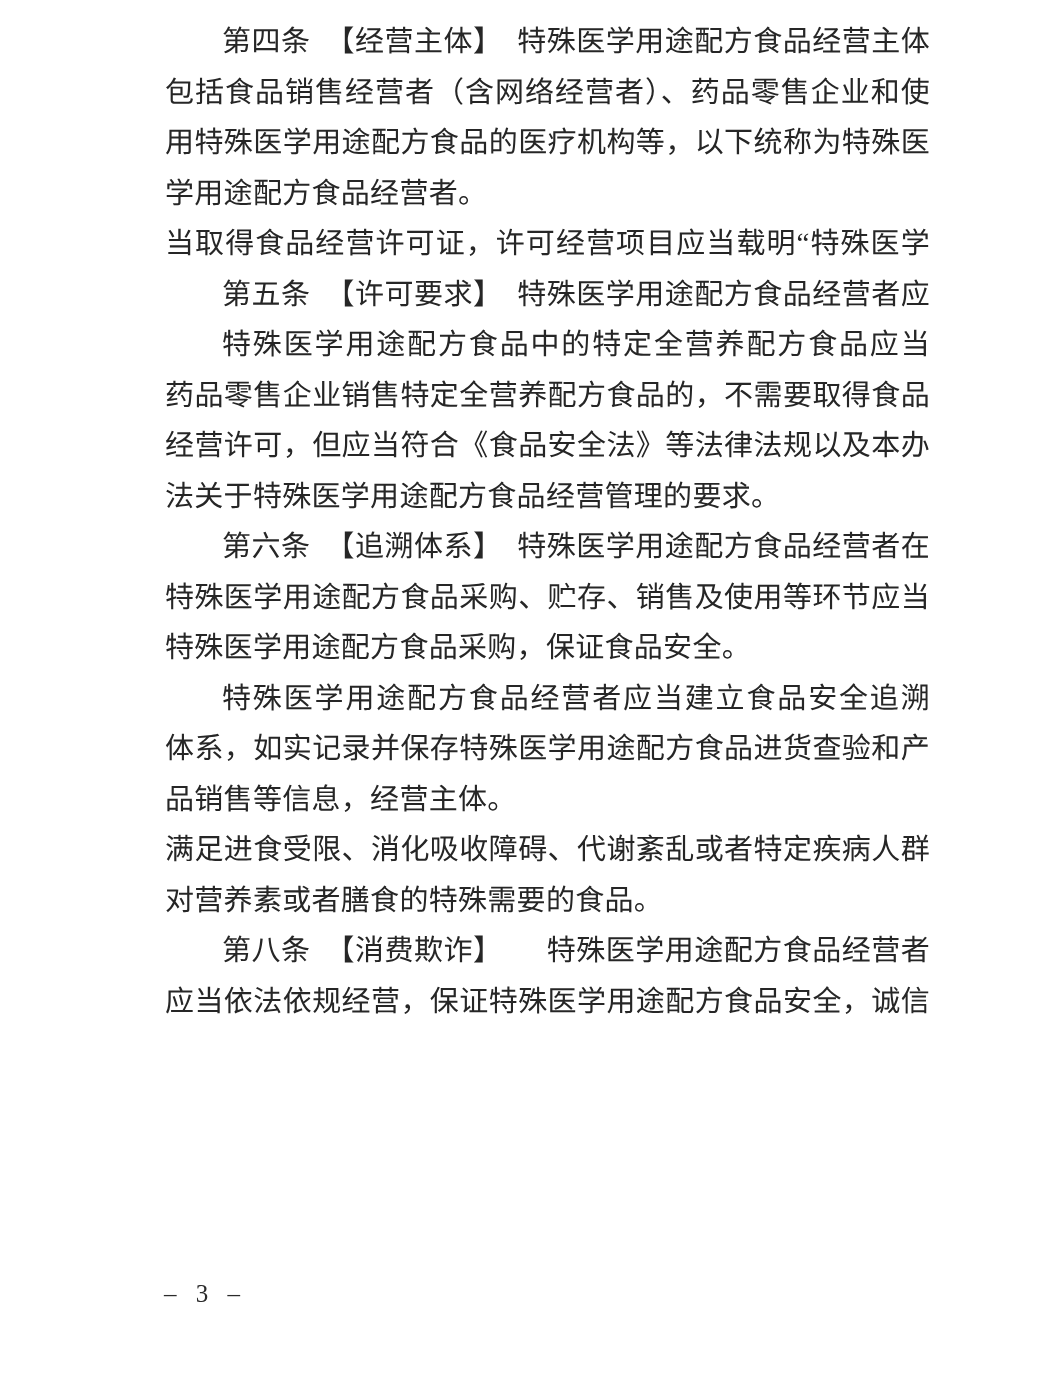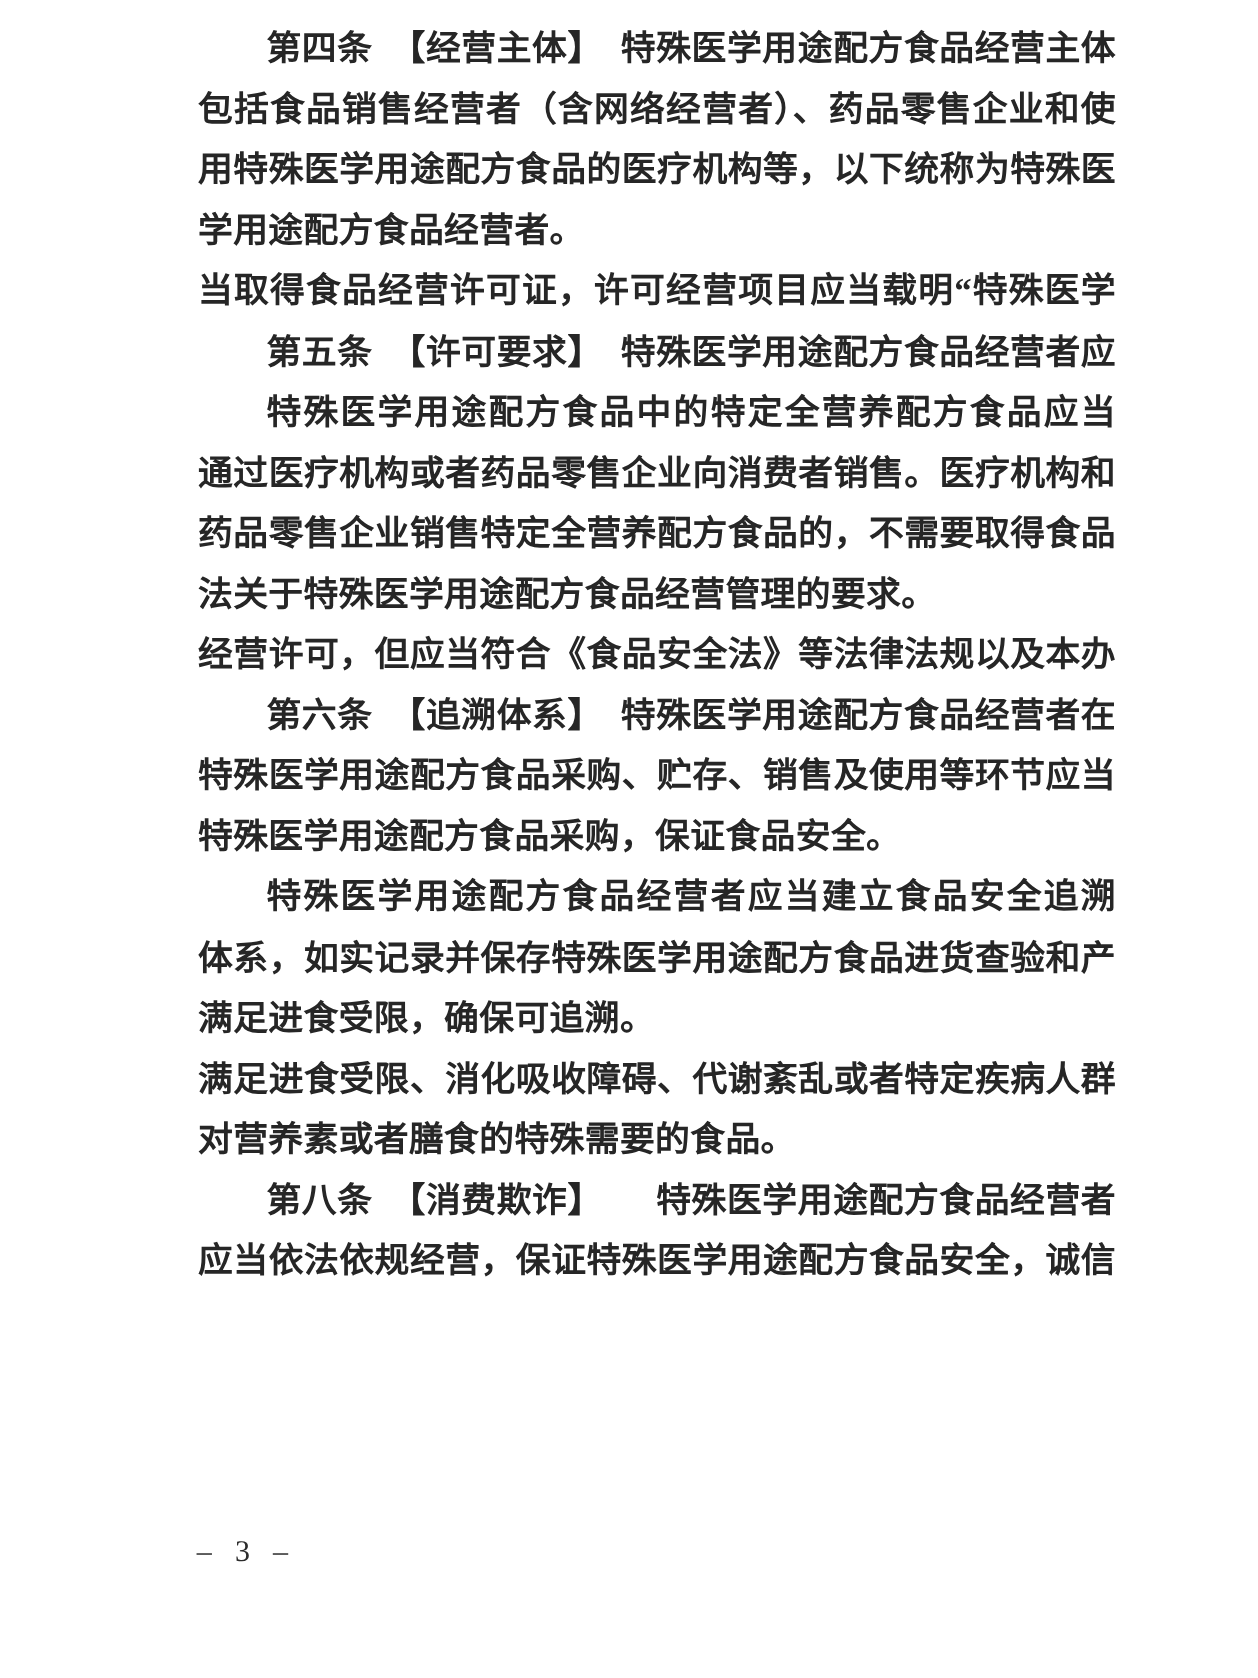--- a/index.html
+++ b/index.html
@@ -30,21 +30,21 @@
   }
   .line {
     height: 50.5px;
     line-height: 50.5px;
     font-size: 29px;
     letter-spacing: 0.3px;
     white-space: normal;
     text-align: justify;
     text-align-last: left;
     color: #262626;
-    font-weight: 700;
+    font-weight: 400;
   }
   .line.just {
     text-align-last: justify;
     text-justify: inter-character;
   }
   .line.indent {
     text-indent: 57px;
   }
   .page-number {
     position: absolute;
@@ -63,29 +63,28 @@
 <div class="page">
   <main class="doc-body">
 
   <div class="line indent just">第四条　【经营主体】　特殊医学用途配方食品经营主体</div>
       <div class="line just">包括食品销售经营者（含网络经营者）、药品零售企业和使</div>
       <div class="line just">用特殊医学用途配方食品的医疗机构等，以下统称为特殊医</div>
       <div class="line">学用途配方食品经营者。</div>
       <div class="line just">当取得食品经营许可证，许可经营项目应当载明“特殊医学</div>
       <div class="line indent just">第五条　【许可要求】　特殊医学用途配方食品经营者应</div>
       <div class="line indent just">特殊医学用途配方食品中的特定全营养配方食品应当</div>
-      <div class="line just">通过医疗机构或者药品零售企业向消费者销售。医疗机构和</div>
       <div class="line just">药品零售企业销售特定全营养配方食品的，不需要取得食品</div>
+      <div class="line just">经营许可，但应当符合《食品安全法》等法律法规以及本办</div>
       <div class="line">法关于特殊医学用途配方食品经营管理的要求。</div>
-      <div class="line just">经营许可，但应当符合《食品安全法》等法律法规以及本办</div>
       <div class="line indent just">第六条　【追溯体系】　特殊医学用途配方食品经营者在</div>
       <div class="line just">特殊医学用途配方食品采购、贮存、销售及使用等环节应当</div>
       <div class="line">特殊医学用途配方食品采购，保证食品安全。</div>
       <div class="line indent just">特殊医学用途配方食品经营者应当建立食品安全追溯</div>
       <div class="line just">体系，如实记录并保存特殊医学用途配方食品进货查验和产</div>
-      <div class="line">满足进食受限，确保可追溯。</div>
+      <div class="line">品销售等信息，经营主体。</div>
       <div class="line just">满足进食受限、消化吸收障碍、代谢紊乱或者特定疾病人群</div>
       <div class="line">对营养素或者膳食的特殊需要的食品。</div>
       <div class="line indent just">第八条　【消费欺诈】　　特殊医学用途配方食品经营者</div>
       <div class="line just">应当依法依规经营，保证特殊医学用途配方食品安全，诚信</div>
     </main>
   <div class="page-number">– 3 –</div>
 </div>
 
 </body></html>

